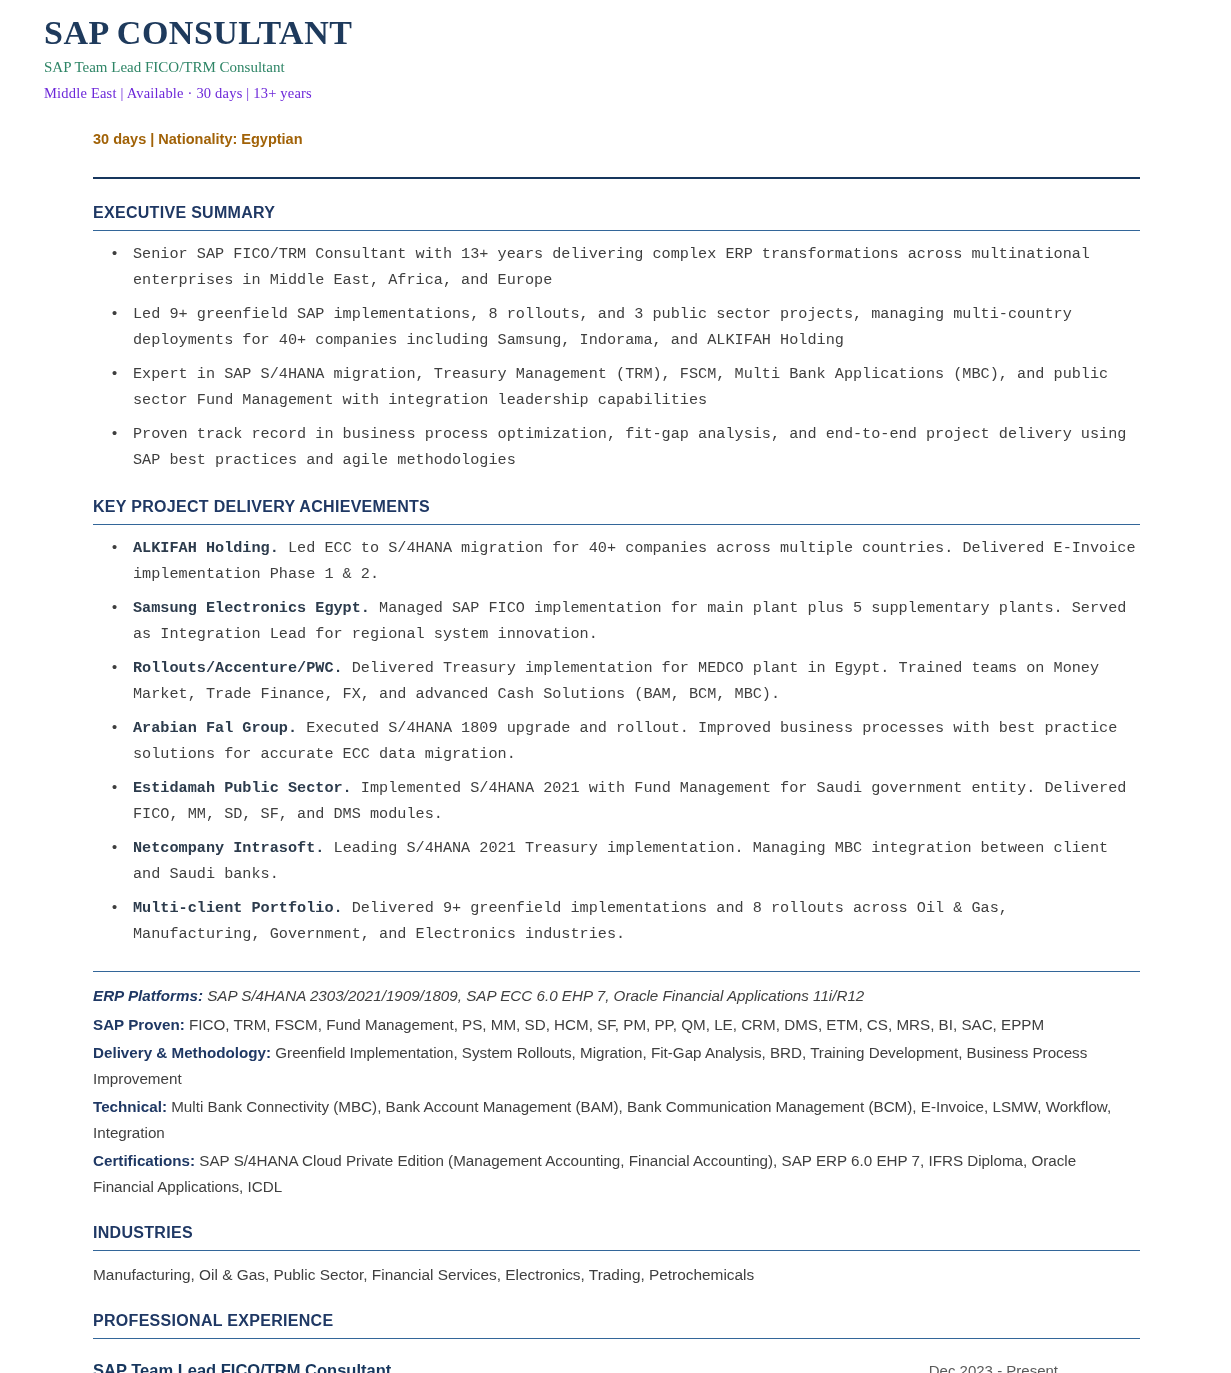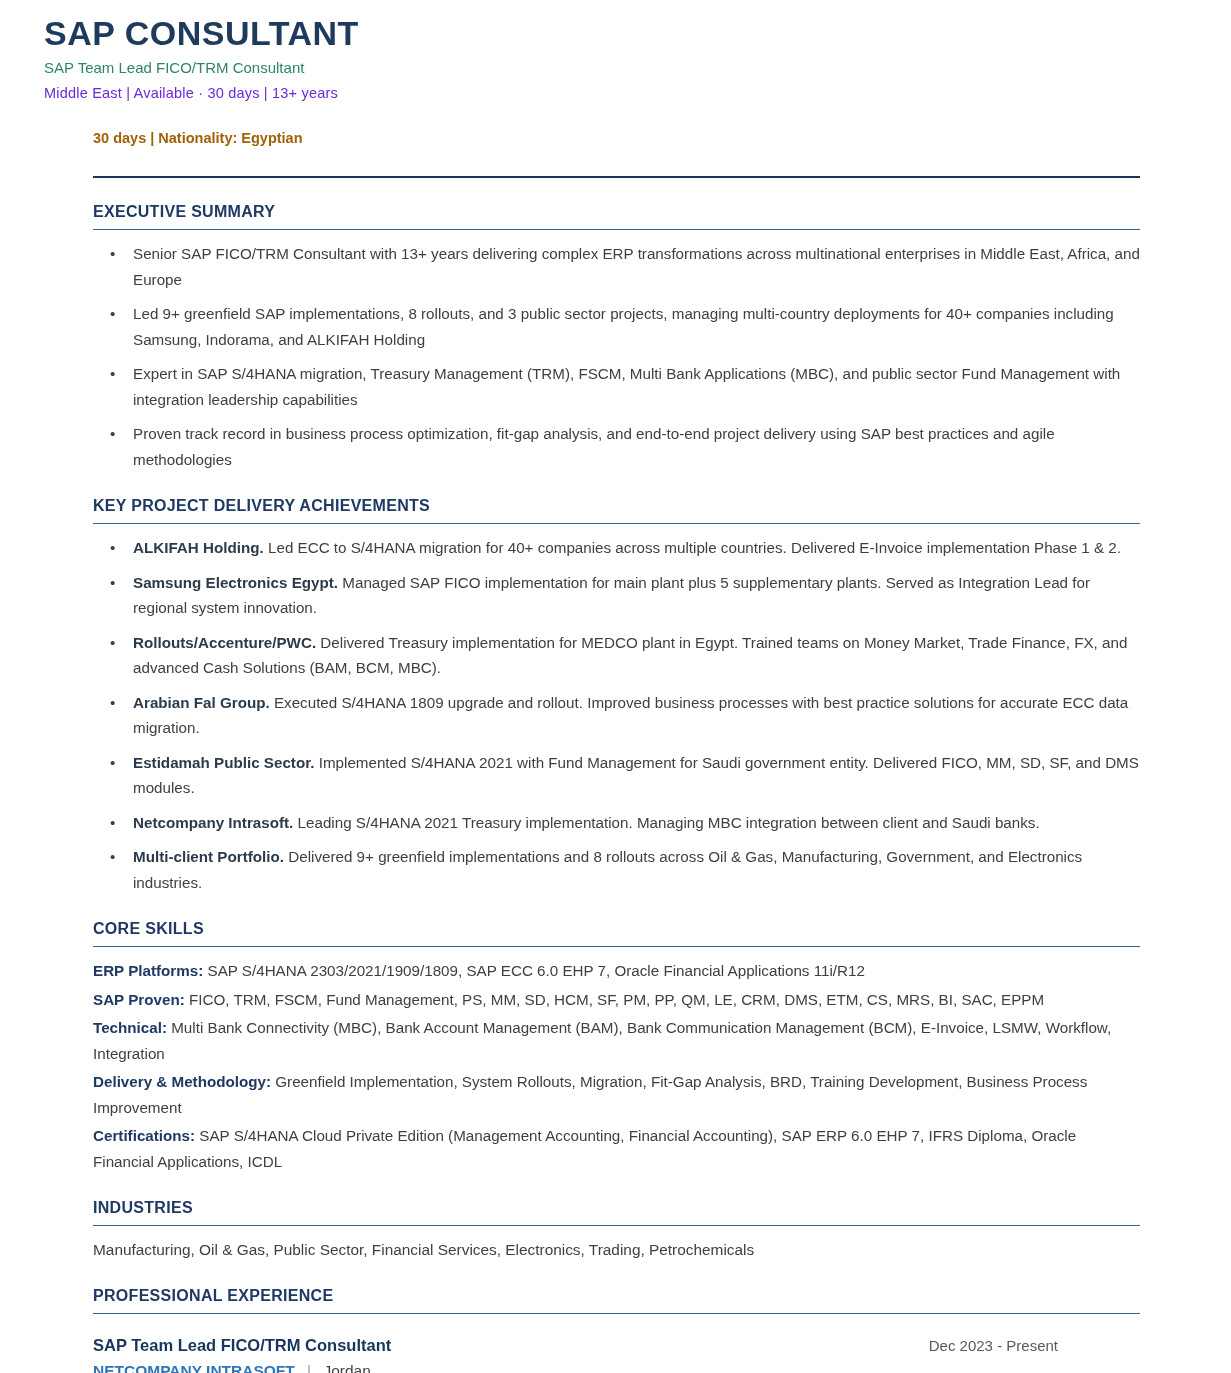--- a/index.html
+++ b/index.html
@@ -6,21 +6,21 @@
   .page {
     position: relative;
     width: 1231px;
     height: 1373px;
     overflow: hidden;
     background: #ffffff;
     font-family: "Liberation Sans", sans-serif;
     color: #3f3f3f;
   }
   
-  .header { padding: 14px 0 0 44px; }
+  .header { padding: 14px 0 0 44px; font-family: Liberation Serif, serif; }
   .header-title {
     margin: 0;
     font-size: 34px;
     line-height: 38px;
     font-weight: bold;
     letter-spacing: 0.5px;
     color: #1e3a5c;
   }
   .header-subtitle {
     margin-top: 7px;
@@ -66,39 +66,40 @@
     list-style: none;
     margin: 11px 0 0 0;
     padding: 0 0 0 40px;
   }
   ul.bullets li {
     position: relative;
     font-size: 15.2px;
     line-height: 25.5px;
     margin-bottom: 9px;
     color: #3f3f3f;
+    font-family: Liberation Mono, monospace;
   }
   ul.bullets li::before {
     content: "\2022";
     position: absolute;
     left: -23px;
     top: 0;
     color: #3f3f3f;
   }
   .lead {
     font-weight: bold;
     color: #2c3b4c;
   }
   
   .skill-line {
     margin: 0 0 3px 0;
     font-size: 15.2px;
     line-height: 25.5px;
   }
-  .skill-line:first-of-type { margin-top: 11px; }
+  .skill-line:first-of-type { margin-top: 11px; font-style: italic; }
   .skill-label {
     font-weight: bold;
     color: #1f3864;
   }
   .plain-line {
     margin-top: 12px;
     font-size: 15.4px;
     line-height: 24px;
     color: #3f3f3f;
   }
@@ -167,26 +168,25 @@
         <li><span class="lead">Samsung Electronics Egypt.</span><span> Managed SAP FICO implementation for main plant plus 5 supplementary plants. Served as Integration Lead for regional system innovation.</span></li>
         <li><span class="lead">Rollouts/Accenture/PWC.</span><span> Delivered Treasury implementation for MEDCO plant in Egypt. Trained teams on Money Market, Trade Finance, FX, and advanced Cash Solutions (BAM, BCM, MBC).</span></li>
         <li><span class="lead">Arabian Fal Group.</span><span> Executed S/4HANA 1809 upgrade and rollout. Improved business processes with best practice solutions for accurate ECC data migration.</span></li>
         <li><span class="lead">Estidamah Public Sector.</span><span> Implemented S/4HANA 2021 with Fund Management for Saudi government entity. Delivered FICO, MM, SD, SF, and DMS modules.</span></li>
         <li><span class="lead">Netcompany Intrasoft.</span><span> Leading S/4HANA 2021 Treasury implementation. Managing MBC integration between client and Saudi banks.</span></li>
         <li><span class="lead">Multi-client Portfolio.</span><span> Delivered 9+ greenfield implementations and 8 rollouts across Oil &amp; Gas, Manufacturing, Government, and Electronics industries.</span></li>
       </ul>
     </div>
 
     <div class="section">
-      <h2 class="section-heading">CORE SKILLS</h2>
       <hr class="heading-rule">
       <p class="skill-line"><span class="skill-label">ERP Platforms:</span><span> SAP S/4HANA 2303/2021/1909/1809,  SAP ECC 6.0 EHP 7, Oracle Financial Applications 11i/R12</span></p>
       <p class="skill-line"><span class="skill-label">SAP Proven:</span><span> FICO, TRM, FSCM, Fund Management, PS, MM, SD, HCM, SF, PM, PP, QM, LE, CRM, DMS, ETM, CS, MRS, BI, SAC, EPPM</span></p>
+      <p class="skill-line"><span class="skill-label">Delivery &amp; Methodology:</span><span> Greenfield Implementation, System Rollouts, Migration, Fit-Gap Analysis, BRD, Training Development, Business Process Improvement</span></p>
       <p class="skill-line"><span class="skill-label">Technical:</span><span> Multi Bank Connectivity (MBC), Bank Account Management (BAM), Bank Communication Management (BCM), E-Invoice, LSMW, Workflow, Integration</span></p>
-      <p class="skill-line"><span class="skill-label">Delivery &amp; Methodology:</span><span> Greenfield Implementation, System Rollouts, Migration, Fit-Gap Analysis, BRD, Training Development, Business Process Improvement</span></p>
       <p class="skill-line"><span class="skill-label">Certifications:</span><span> SAP S/4HANA Cloud Private Edition (Management Accounting, Financial Accounting), SAP ERP 6.0 EHP 7, IFRS Diploma, Oracle Financial Applications, ICDL</span></p>
     </div>
 
     <div class="section">
       <h2 class="section-heading">INDUSTRIES</h2>
       <hr class="heading-rule">
       <div class="plain-line">Manufacturing, Oil &amp; Gas, Public Sector,  Financial Services,  Electronics, Trading, Petrochemicals</div>
     </div>
 
     <div class="section">

